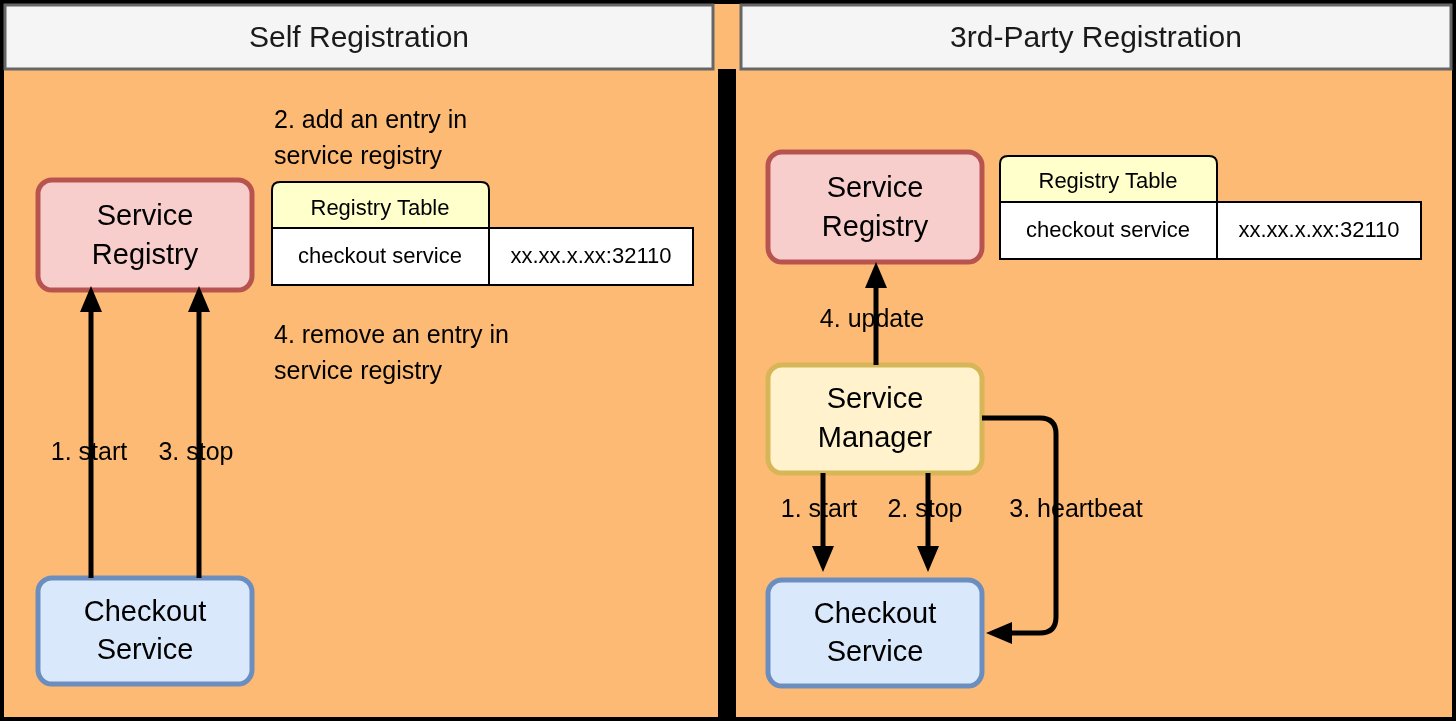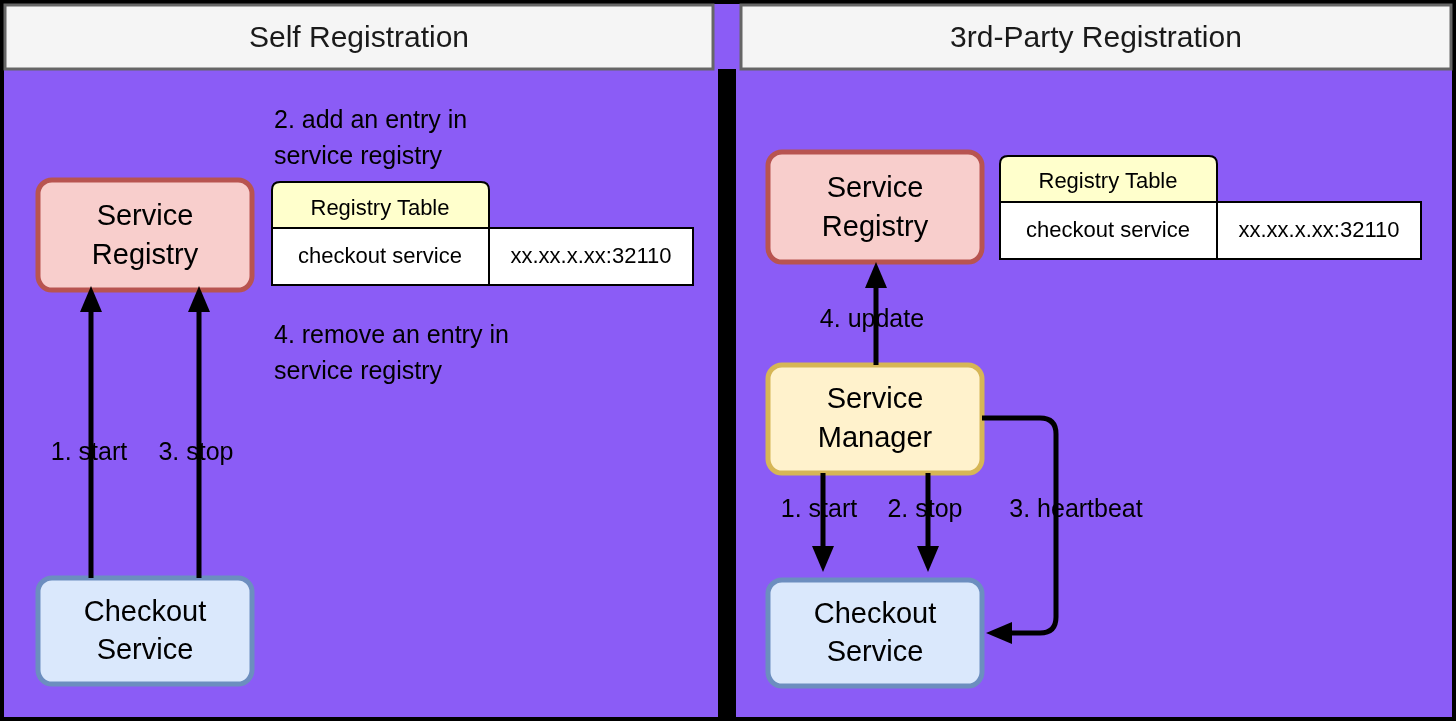--- a/index.html
+++ b/index.html
@@ -7,21 +7,21 @@
     padding: 0;
     background: #ffffff;
   }
   body {
     font-family: "Liberation Sans", sans-serif;
   }
   #canvas {
     position: relative;
     width: 1456px;
     height: 721px;
-    background: #8b5cf6;
+    background: #fdba74;
     overflow: hidden;
   }
   #diagram {
     position: absolute;
     top: 0;
     left: 0;
     width: 1456px;
     height: 721px;
     display: block;
   }

